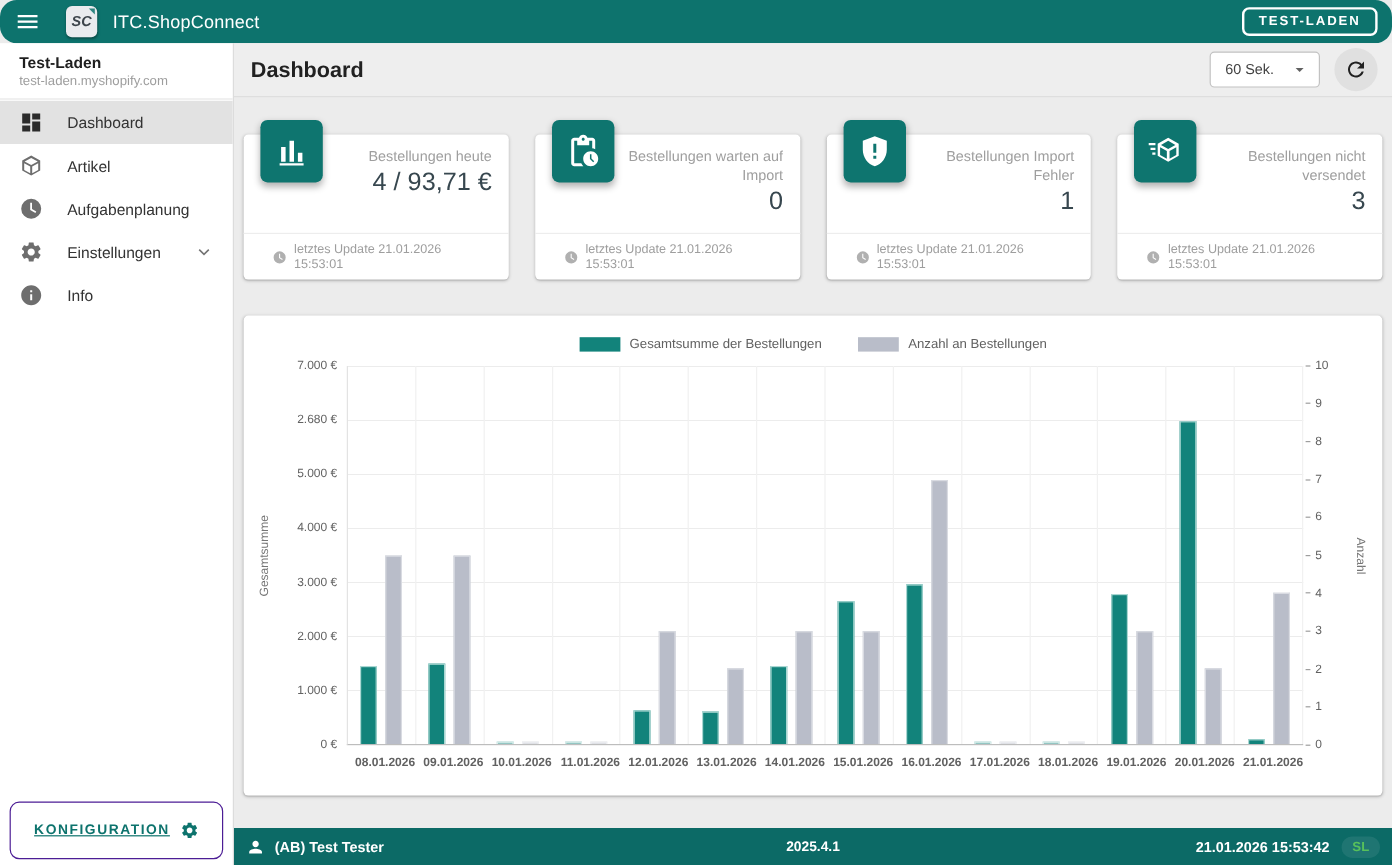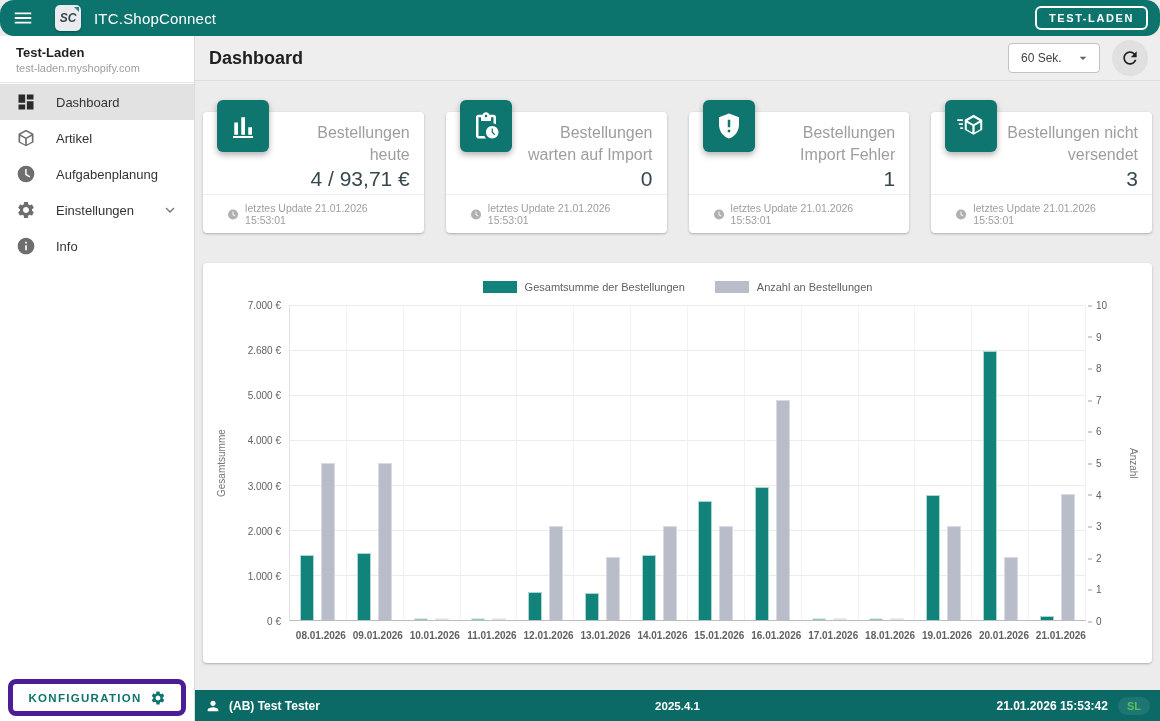--- a/index.html
+++ b/index.html
@@ -33,24 +33,24 @@
   .shop-domain { font-size:11px; color:#9e9e9e; margin-top:2px; }
   .nav { padding-top:1px; }
   .nav-item { display:flex; align-items:center; gap:20px; height:36px; padding:0 16px;
               font-size:13px; color:#333; cursor:pointer; }
   .nav-item.active { background:#e2e2e2; }
   .nav-item .icon { width:20px; height:20px; color:#6e6e6e; }
   .nav-item.active .icon { color:#2b2b2b; }
   .nav-item .chev { margin-left:auto; width:16px; height:16px; color:#757575; }
   .nav-item .chev svg { fill:none; }
   .side-buttons { margin-top:auto; padding:6px 8px 5px; display:flex; flex-direction:column; gap:7px; }
-  .btn-config { border:5px solid #4c1d95; background:#fff; color:#0d736d; border-radius:8px;
-                height:37px; font-weight:bold; font-size:11.5px; letter-spacing:1.3px;
+  .btn-config { border:1px solid #4c1d95; background:#fff; color:#0d736d; border-radius:8px;
+                height:48px; font-weight:bold; font-size:11.5px; letter-spacing:1.3px;
                 display:flex; align-items:center; justify-content:center; gap:8px;
-                font-family:inherit; cursor:pointer; }
+                font-family:inherit; cursor:pointer;text-decoration:underline; }
   .btn-config .icon { width:16px; height:16px; }
   .btn-logout { border:none; background:#0d736d; color:#fff; border-radius:8px; height:29px;
                 font-weight:bold; font-size:11.5px; letter-spacing:1.3px;
                 display:flex; align-items:center; justify-content:center; gap:8px;
                 font-family:inherit; cursor:pointer; }
   .btn-logout .icon { width:16px; height:16px; }
 
   
   .main { grid-row:2; grid-column:2; background:#ececec; display:flex; flex-direction:column; overflow:hidden; }
   .titlebar { height:45px; flex:0 0 45px; background:#eeeeee; border-bottom:1px solid #dedede;
@@ -67,21 +67,21 @@
   
   .cards { display:grid; grid-template-columns:repeat(4,1fr); gap:22px; padding:0 8px; }
   .card { position:relative; margin-top:31px; height:121px; background:#fff; border-radius:4px;
           box-shadow:0 1px 3px rgba(0,0,0,.2), 0 1px 1px rgba(0,0,0,.08);
           display:flex; flex-direction:column; }
   .card-tile { position:absolute; top:-12px; left:14px; width:52px; height:52px; border-radius:6px;
           background:#0e756f; box-shadow:0 3px 6px rgba(0,0,0,.3);
           display:flex; align-items:center; justify-content:center; color:#fff; }
   .card-tile .icon { width:30px; height:30px; }
   .card-text { padding:10px 14px 0 76px; text-align:right; flex:1; }
-  .card-label { font-size:16px; color:#9e9e9e; line-height:1.35; }
+  .card-label { font-size:12px; color:#9e9e9e; line-height:1.35; }
   .card-value { font-size:21px; color:#37474f; margin-top:2px; }
   .card-footer { border-top:1px solid #ededed; display:flex; align-items:center; gap:6px;
           padding:7px 24px; color:#9e9e9e; font-size:10.5px; }
   .card-footer .icon { width:13px; height:13px; color:#b0b0b0; }
 
   
   .chart-card { margin:30px 8px 0; background:#fff; border-radius:4px;
           box-shadow:0 1px 3px rgba(0,0,0,.2), 0 1px 1px rgba(0,0,0,.08);
           padding:18px 10px 12px; }
   .legend { display:flex; justify-content:center; gap:30px; font-size:11px; color:#616161;

